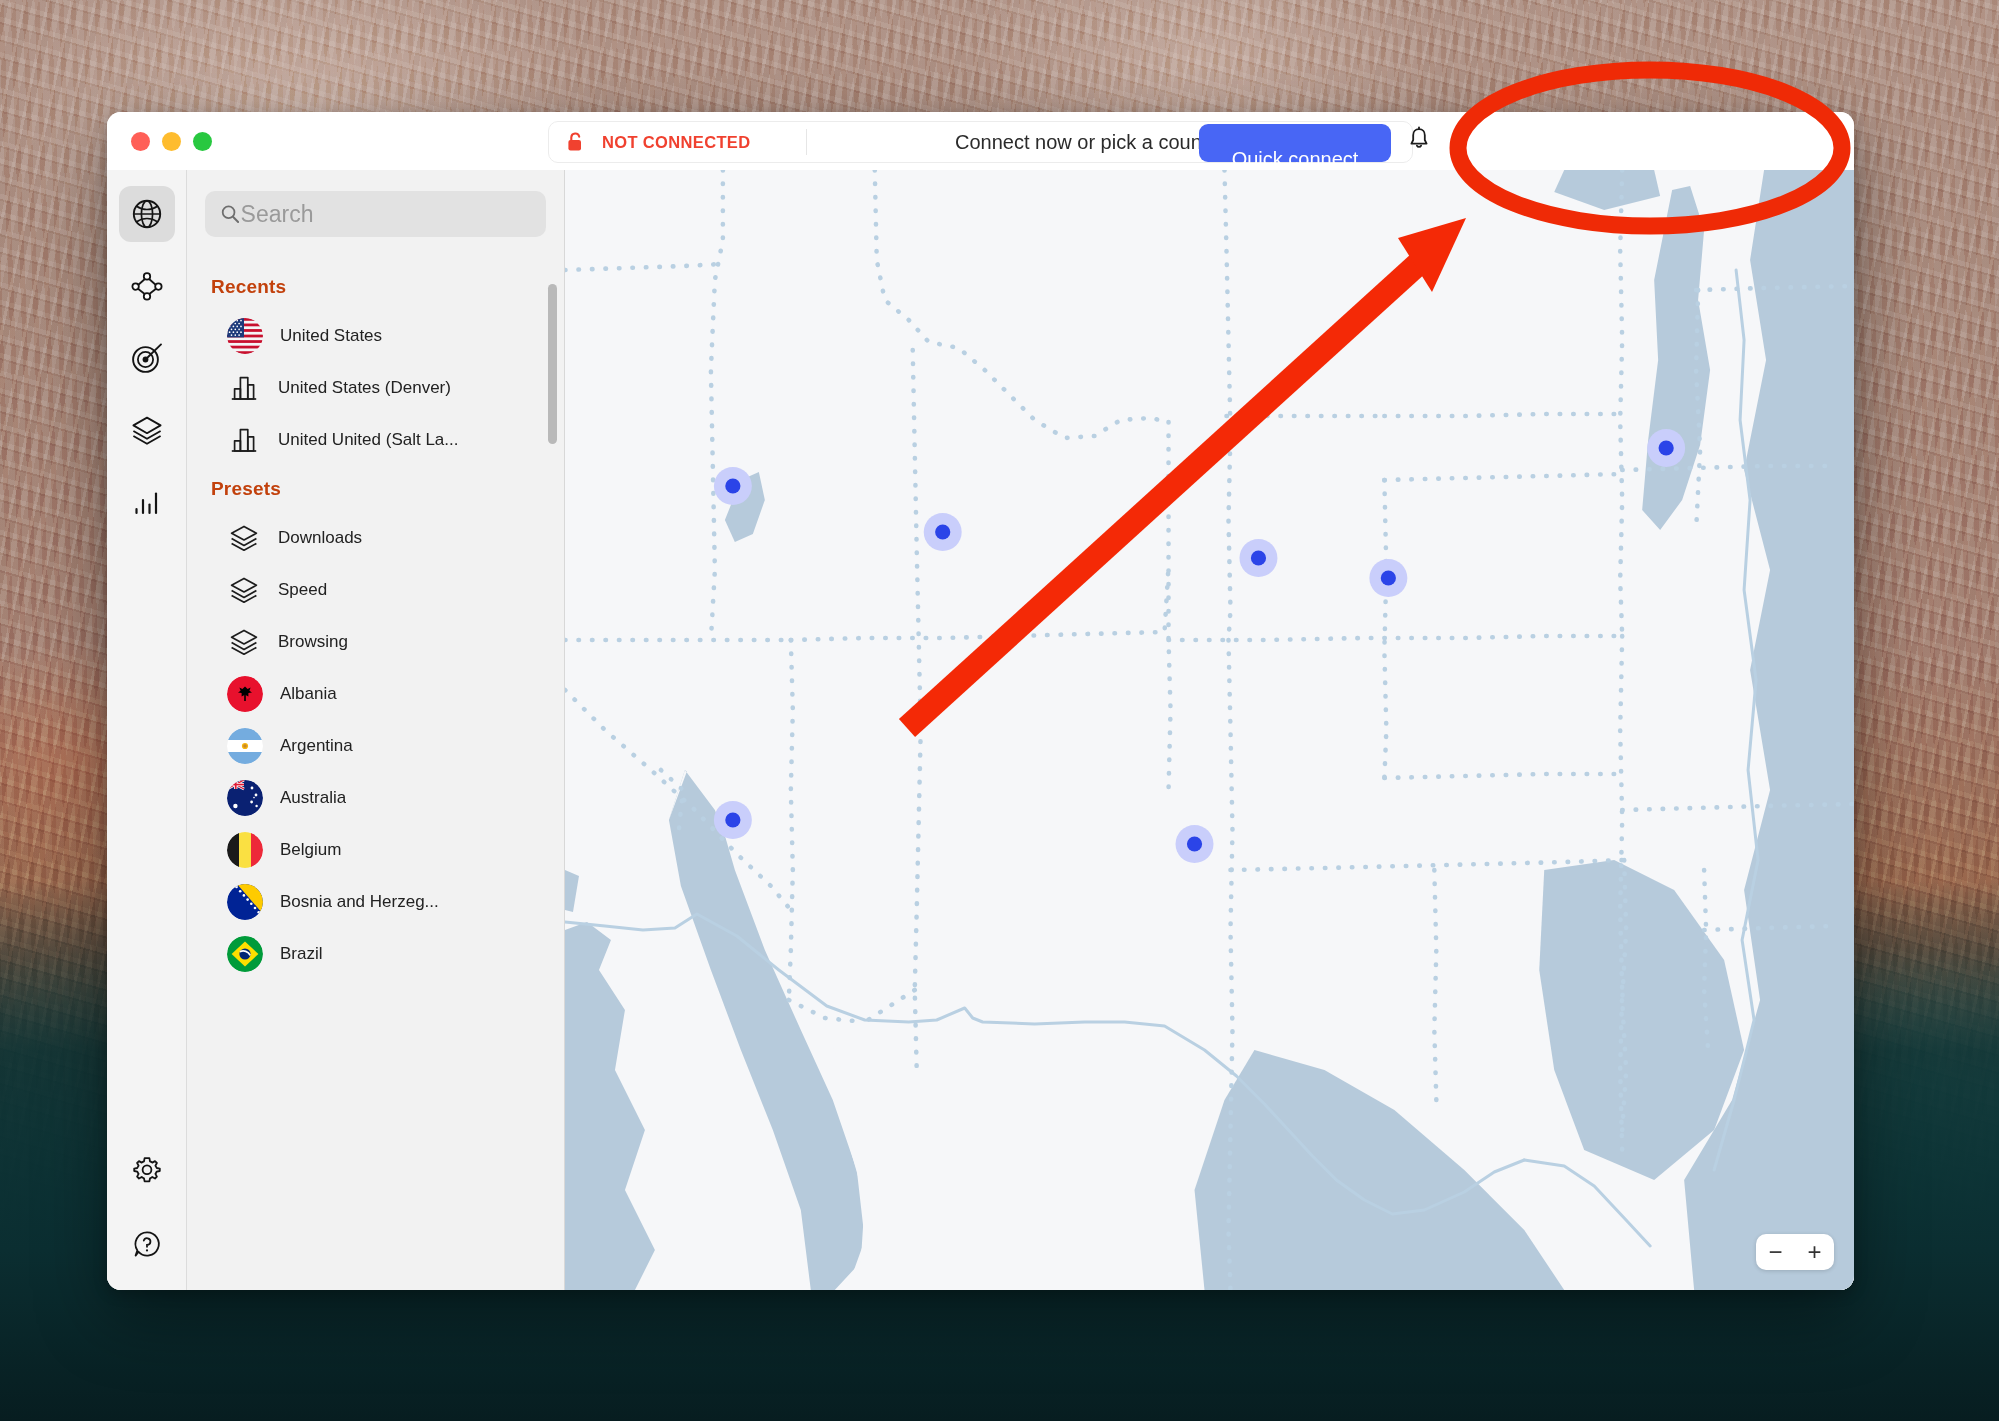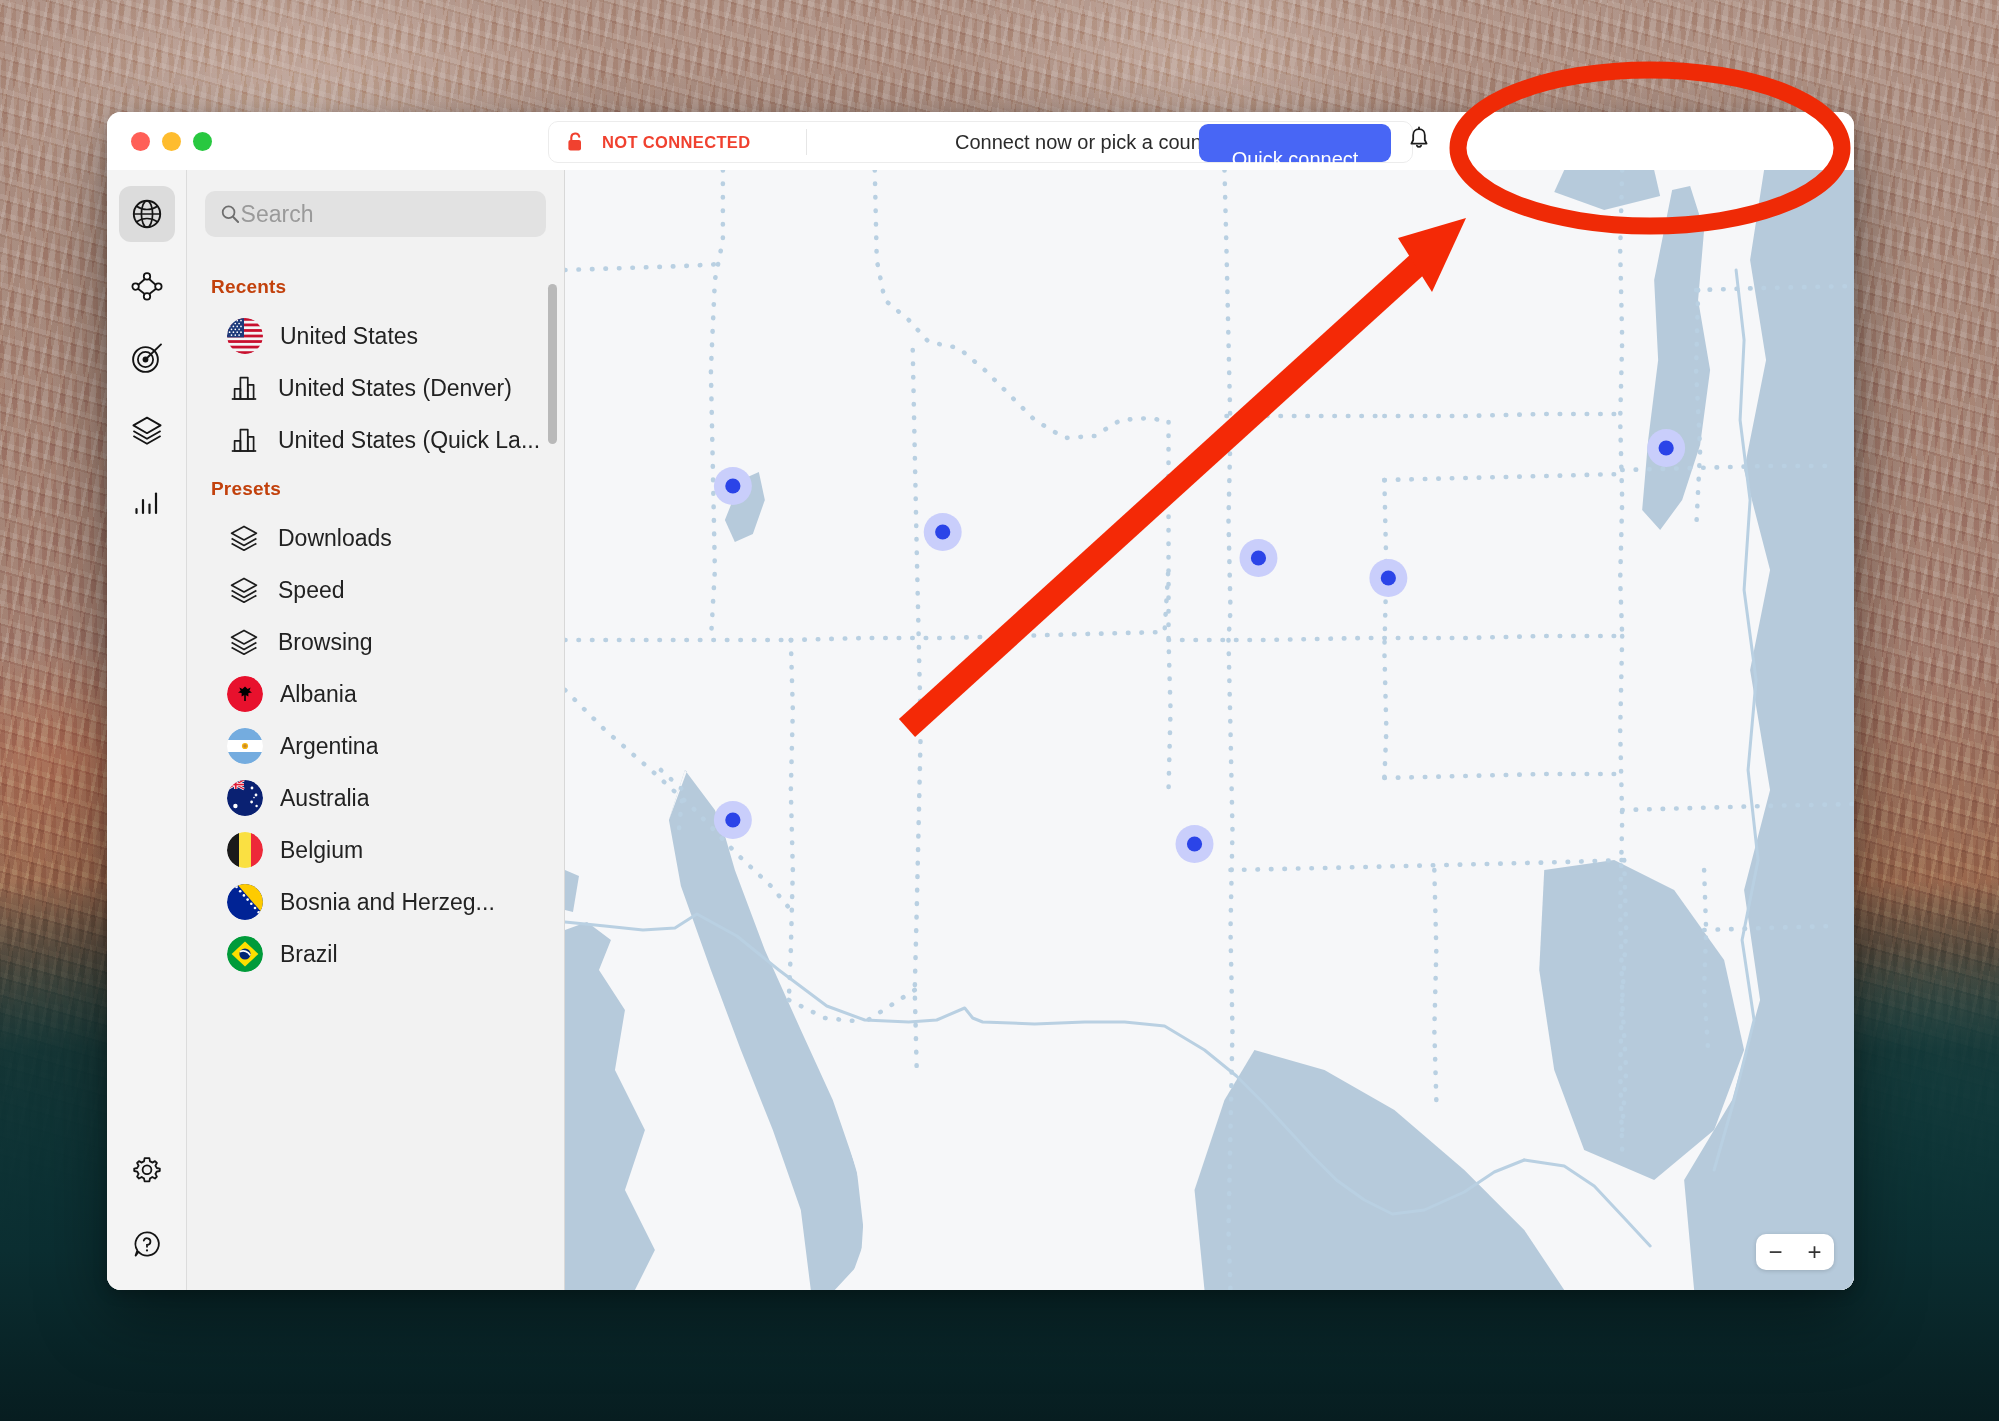--- a/index.html
+++ b/index.html
@@ -201,21 +201,21 @@
   }
   .list-item {
     display: flex;
     align-items: center;
     gap: 17px;
     height: 52px;
     padding-left: 40px;
     cursor: pointer;
   }
   .item-label {
-    font-size: 23px;
+    font-size: 17px;
     color: #222;
     white-space: nowrap;
     overflow: hidden;
   }
   .flag {
     width: 36px; height: 36px;
     border-radius: 50%;
     overflow: hidden;
     flex-shrink: 0;
     display: block;
@@ -464,21 +464,21 @@
 
         <div class="list-item">
           <svg class="glyph-icon" viewBox="0 0 34 34">
             <g fill="none" stroke="#1d1d1d" stroke-width="1.7" stroke-linejoin="round">
               <rect x="13.4" y="6.6" width="7.4" height="21.4"></rect>
               <rect x="20.8" y="13.8" width="5.8" height="14.2"></rect>
               <rect x="7.6" y="17.8" width="5.8" height="10.2"></rect>
               <line x1="4.8" y1="28" x2="29.2" y2="28"></line>
             </g>
           </svg>
-          <span class="item-label">United States (Quick La...</span>
+          <span class="item-label">United United (Salt La...</span>
         </div>
 
         <div class="group-header">Presets</div>
 
         <div class="list-item">
           <svg class="glyph-icon" viewBox="0 0 34 34">
             <g fill="none" stroke="#1d1d1d" stroke-width="1.7" stroke-linejoin="round">
               <path d="M17 5.4 L29.4 12.2 L17 19 L4.6 12.2 Z"></path>
               <path d="M4.6 17.6 L17 24.4 L29.4 17.6"></path>
               <path d="M4.6 22.4 L17 29.2 L29.4 22.4"></path>

